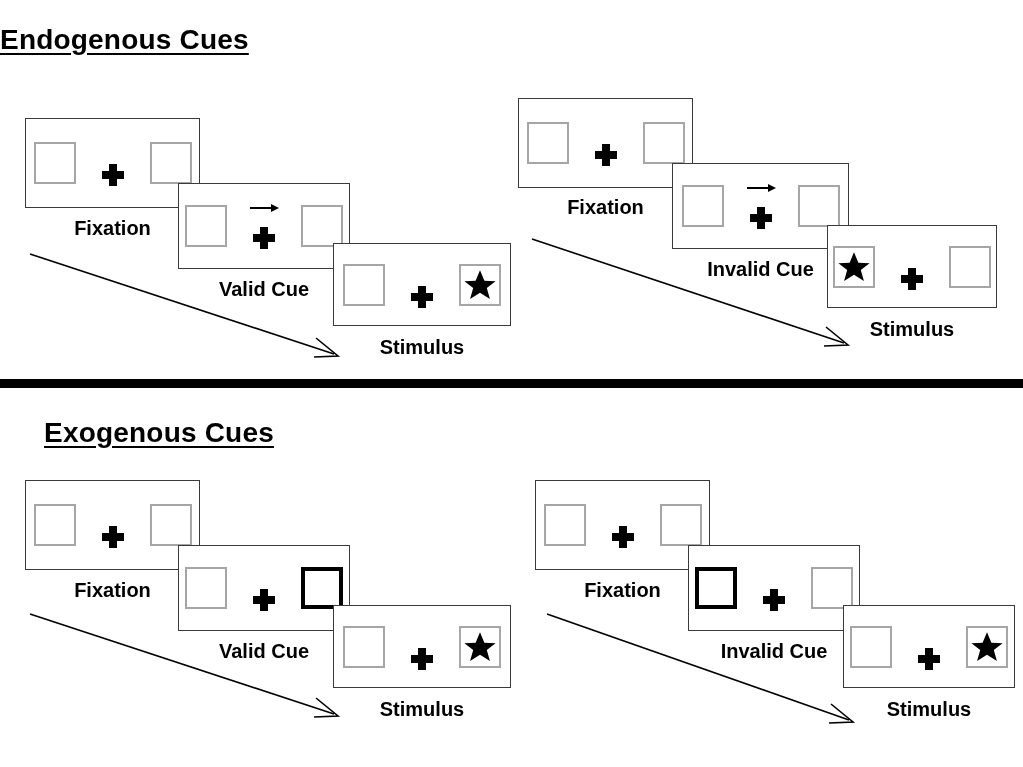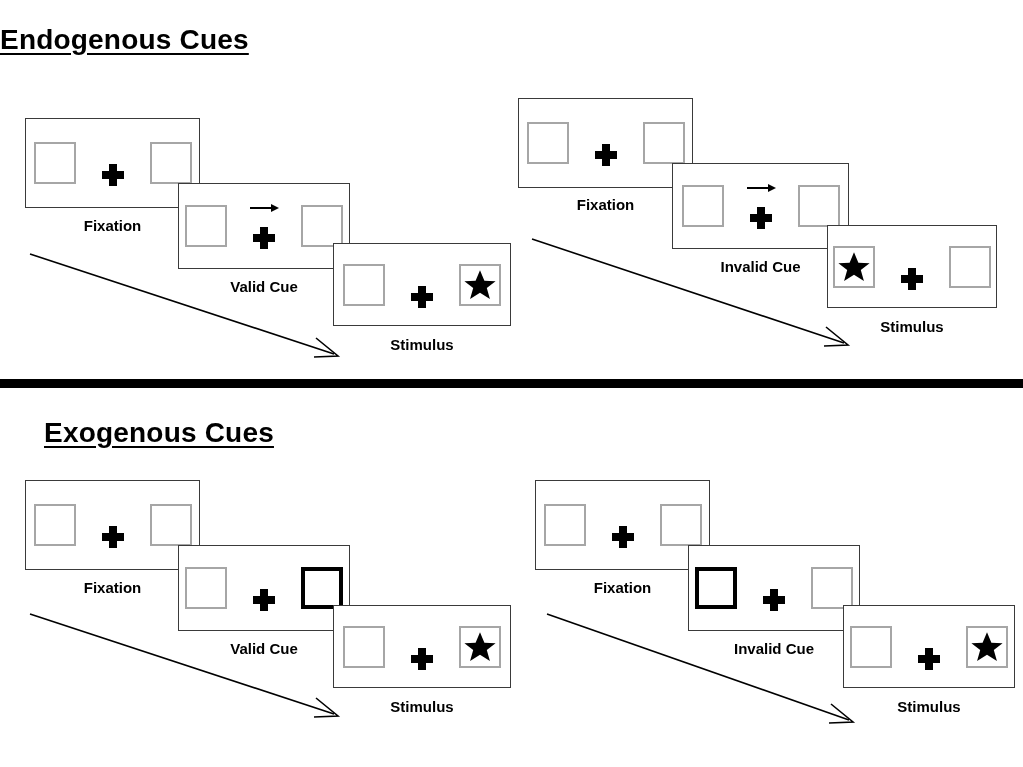--- a/index.html
+++ b/index.html
@@ -70,21 +70,21 @@
   .cue-arrow{
     position:absolute;top:0;left:50%;transform:translateX(-50%);
     width:30px;height:12px;
   }
   .star{
     width:34px;height:34px;display:block;
   }
 
   .panel-label{
     position:absolute;
-    font-size:15px;font-weight:bold;color:#000;
+    font-size:20px;font-weight:bold;color:#000;
     white-space:nowrap;text-align:center;
   }
 
   .time-arrow{position:absolute;}
 </style>
 </head>
 <body>
 
 <div class="section" id="section-endogenous">
 

